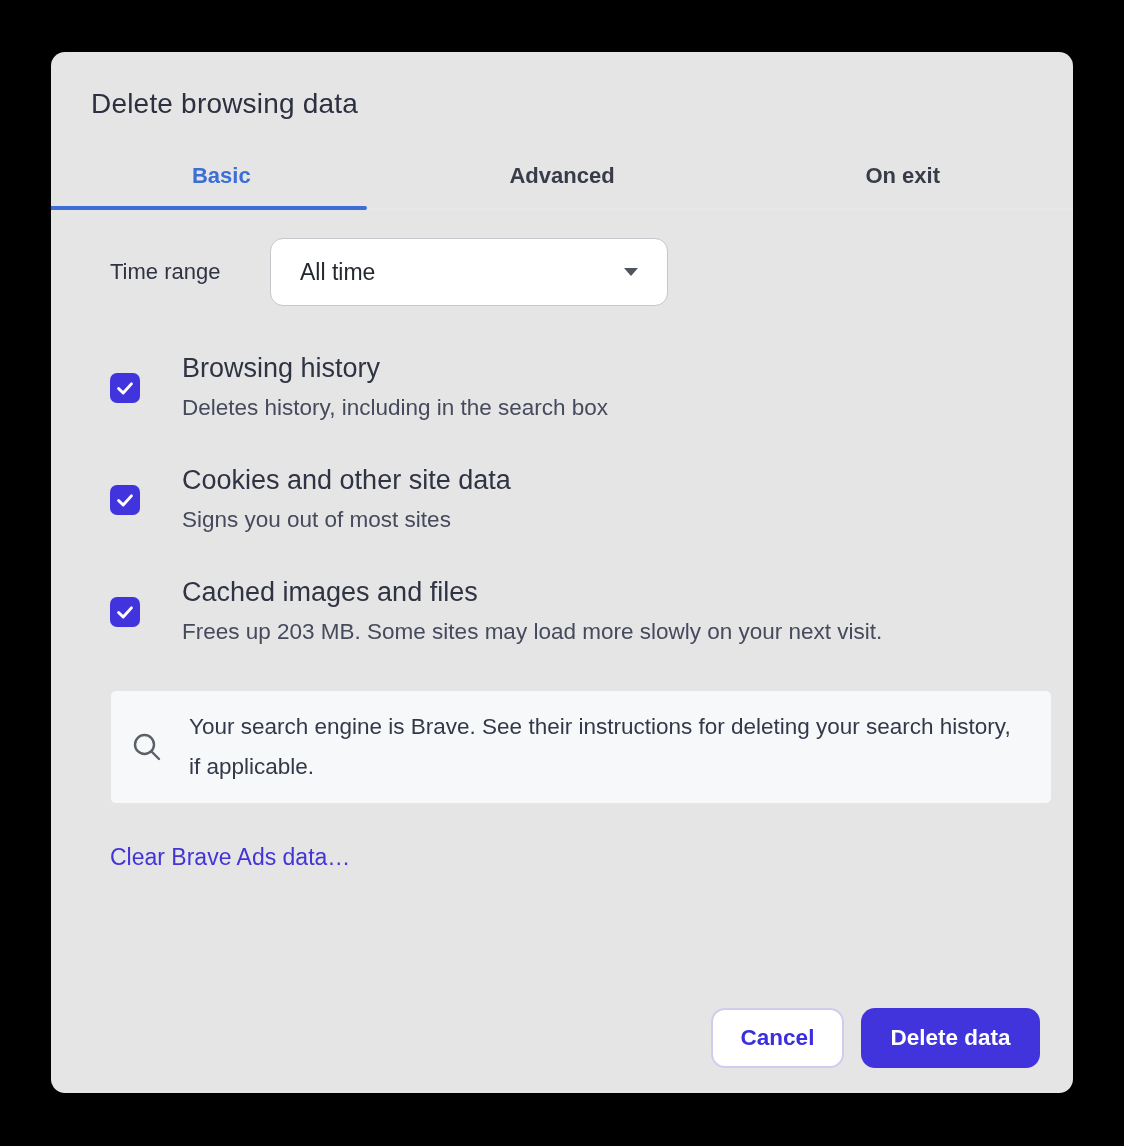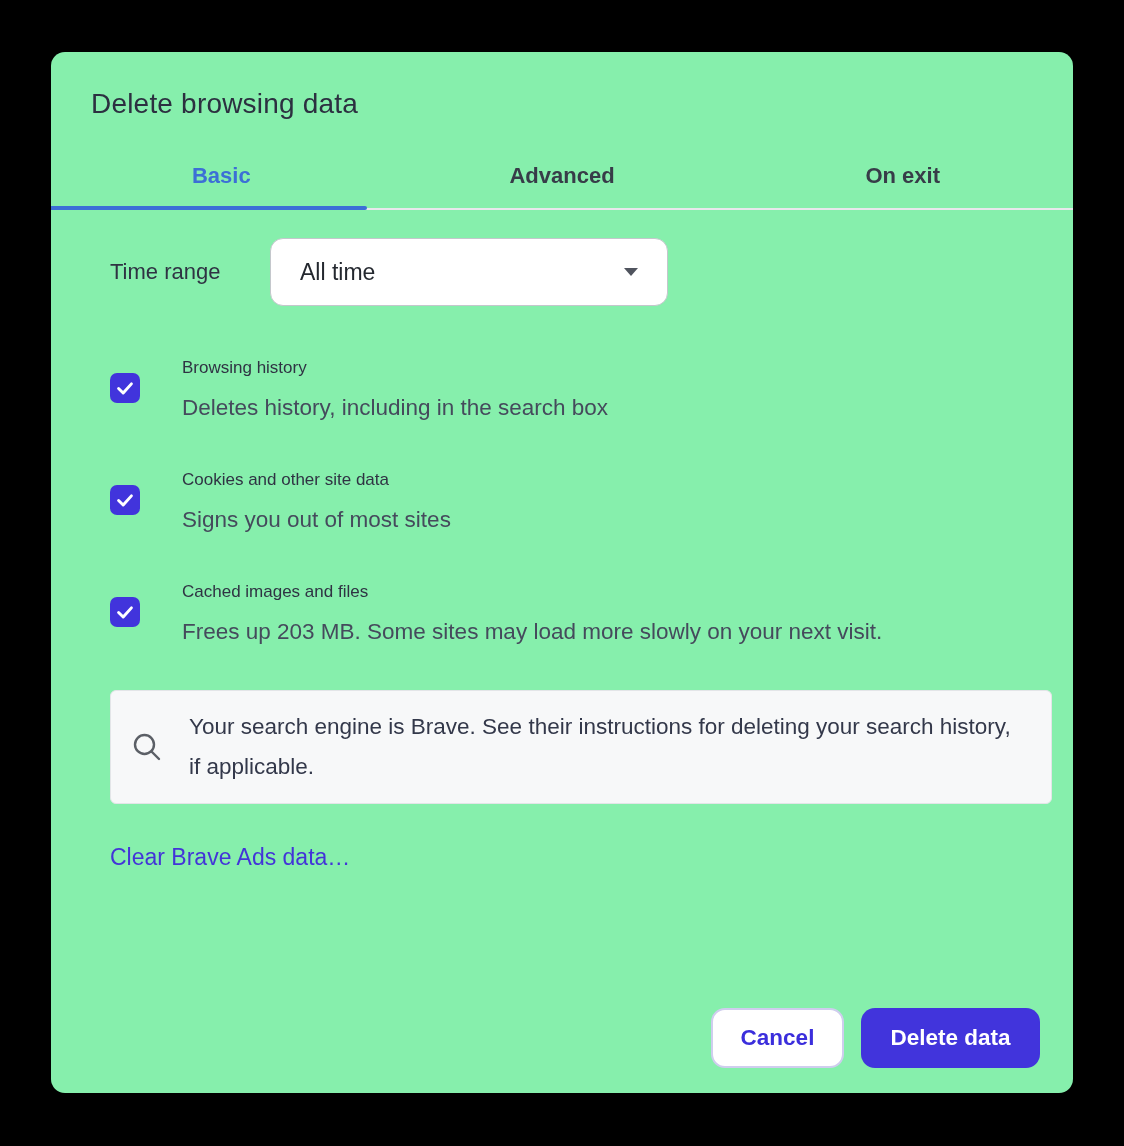--- a/index.html
+++ b/index.html
@@ -10,21 +10,21 @@
     background: #000000;
     font-family: "Liberation Sans", sans-serif;
     overflow: hidden;
   }
   .dialog {
     position: absolute;
     left: 51px;
     top: 52px;
     width: 1022px;
     height: 1041px;
-    background: #86efac;
+    background: #e5e5e5;
     border-radius: 14px;
     box-sizing: border-box;
   }
   .dialog-title {
     margin: 36px 40px 0 40px;
     font-size: 28px;
     font-weight: 400;
     color: #2c3040;
     letter-spacing: 0.2px;
   }
@@ -106,21 +106,21 @@
     background: #4134dc;
     display: flex;
     align-items: center;
     justify-content: center;
     cursor: pointer;
     margin-right: 42px;
   }
   .checkbox svg { display: block; }
   .cb-texts { line-height: 40px; }
   .cb-title {
-    font-size: 17px;
+    font-size: 27px;
     color: #2f3343;
   }
   .cb-desc {
     font-size: 22.5px;
     color: #454a5c;
   }
   .info-box {
     margin-top: 38px;
     box-sizing: border-box;
     width: 942px;

